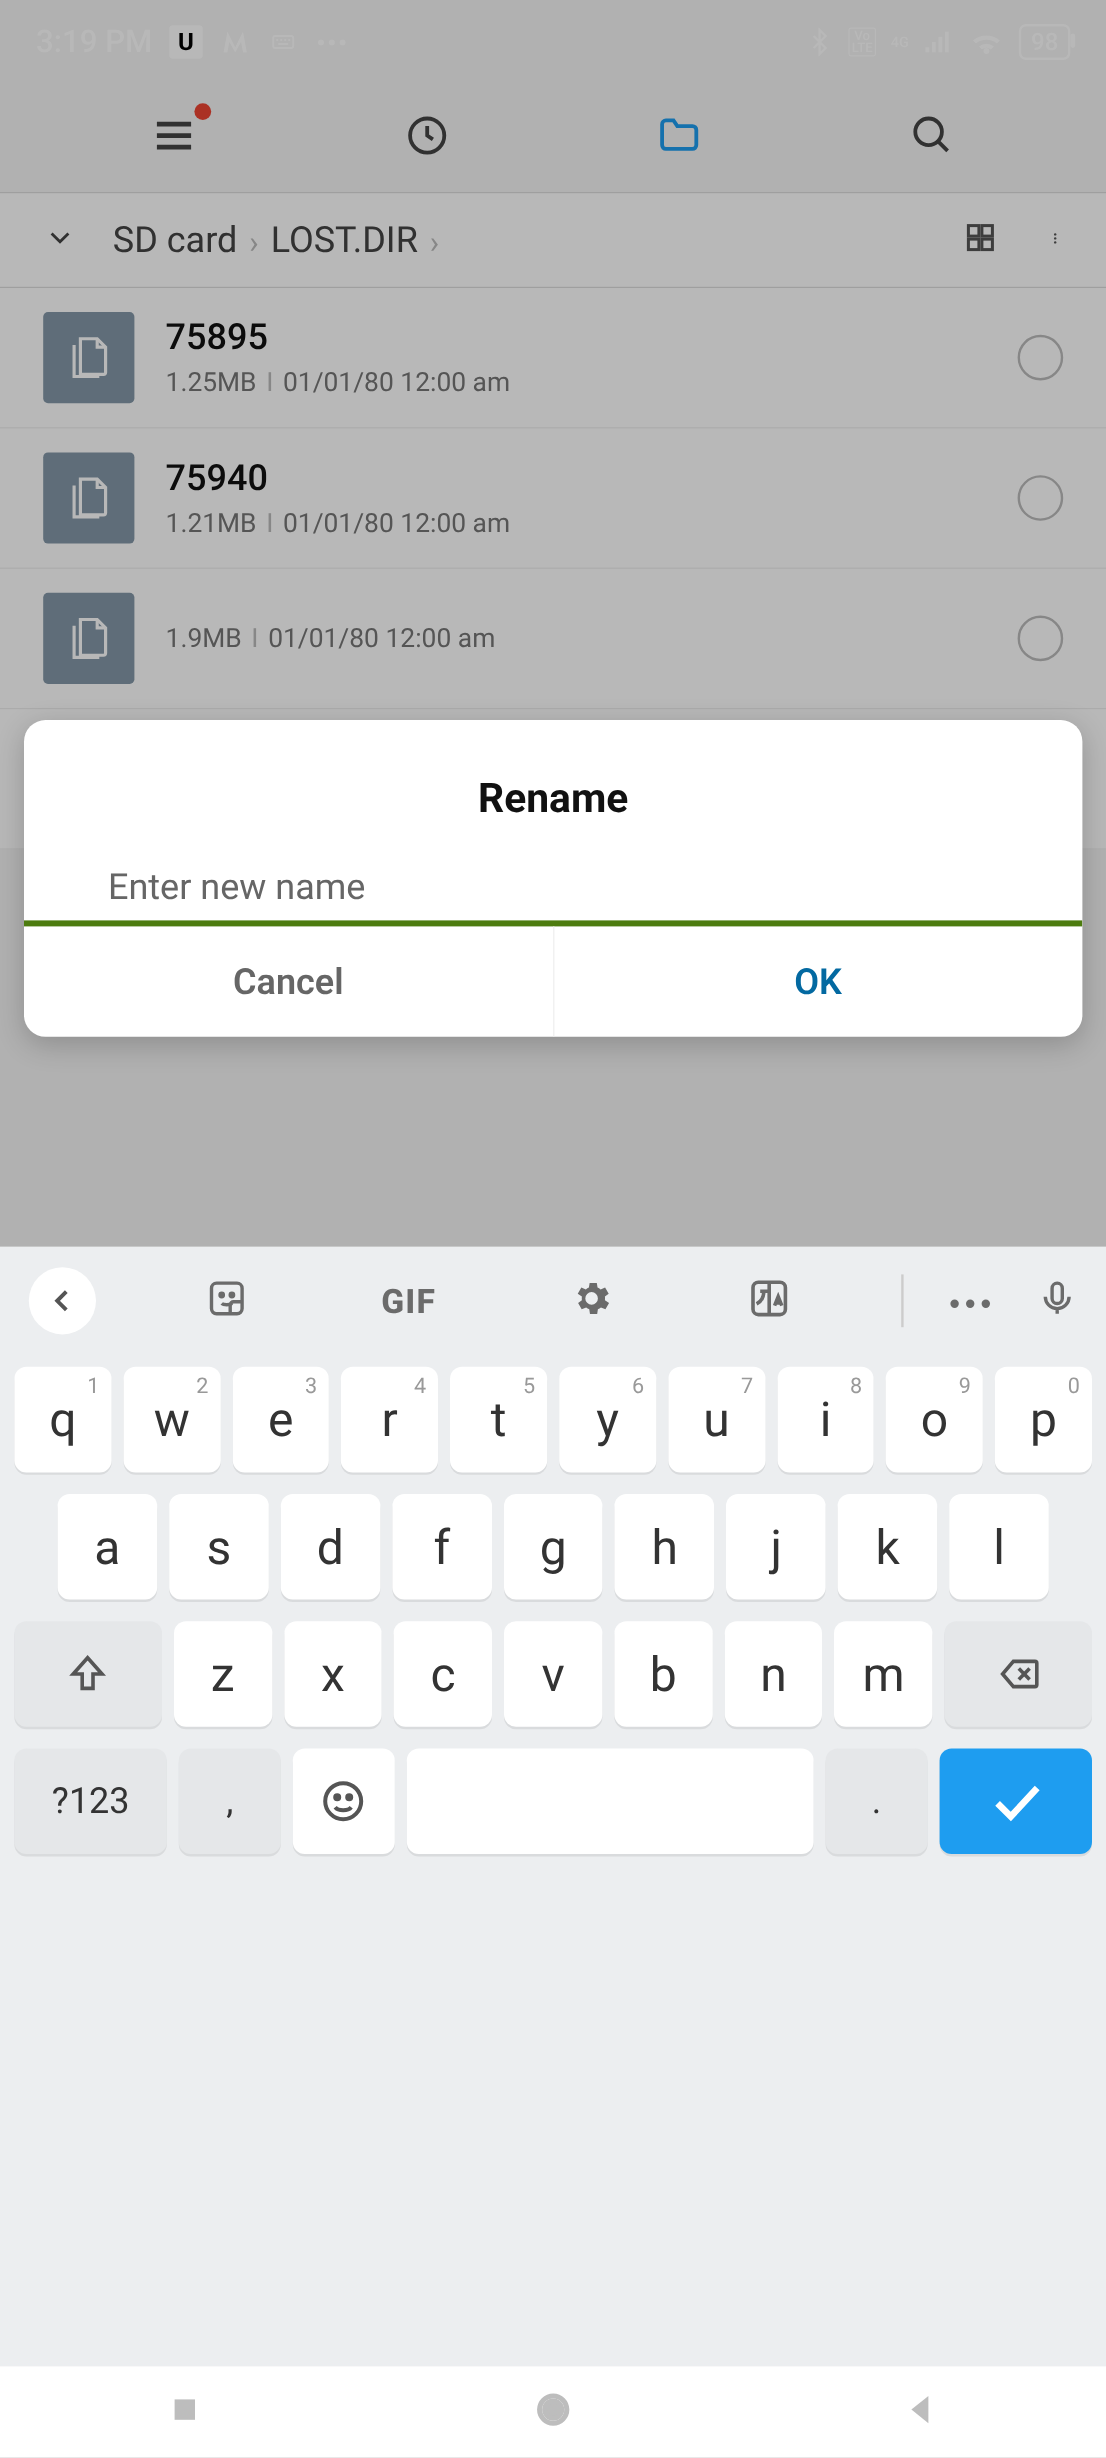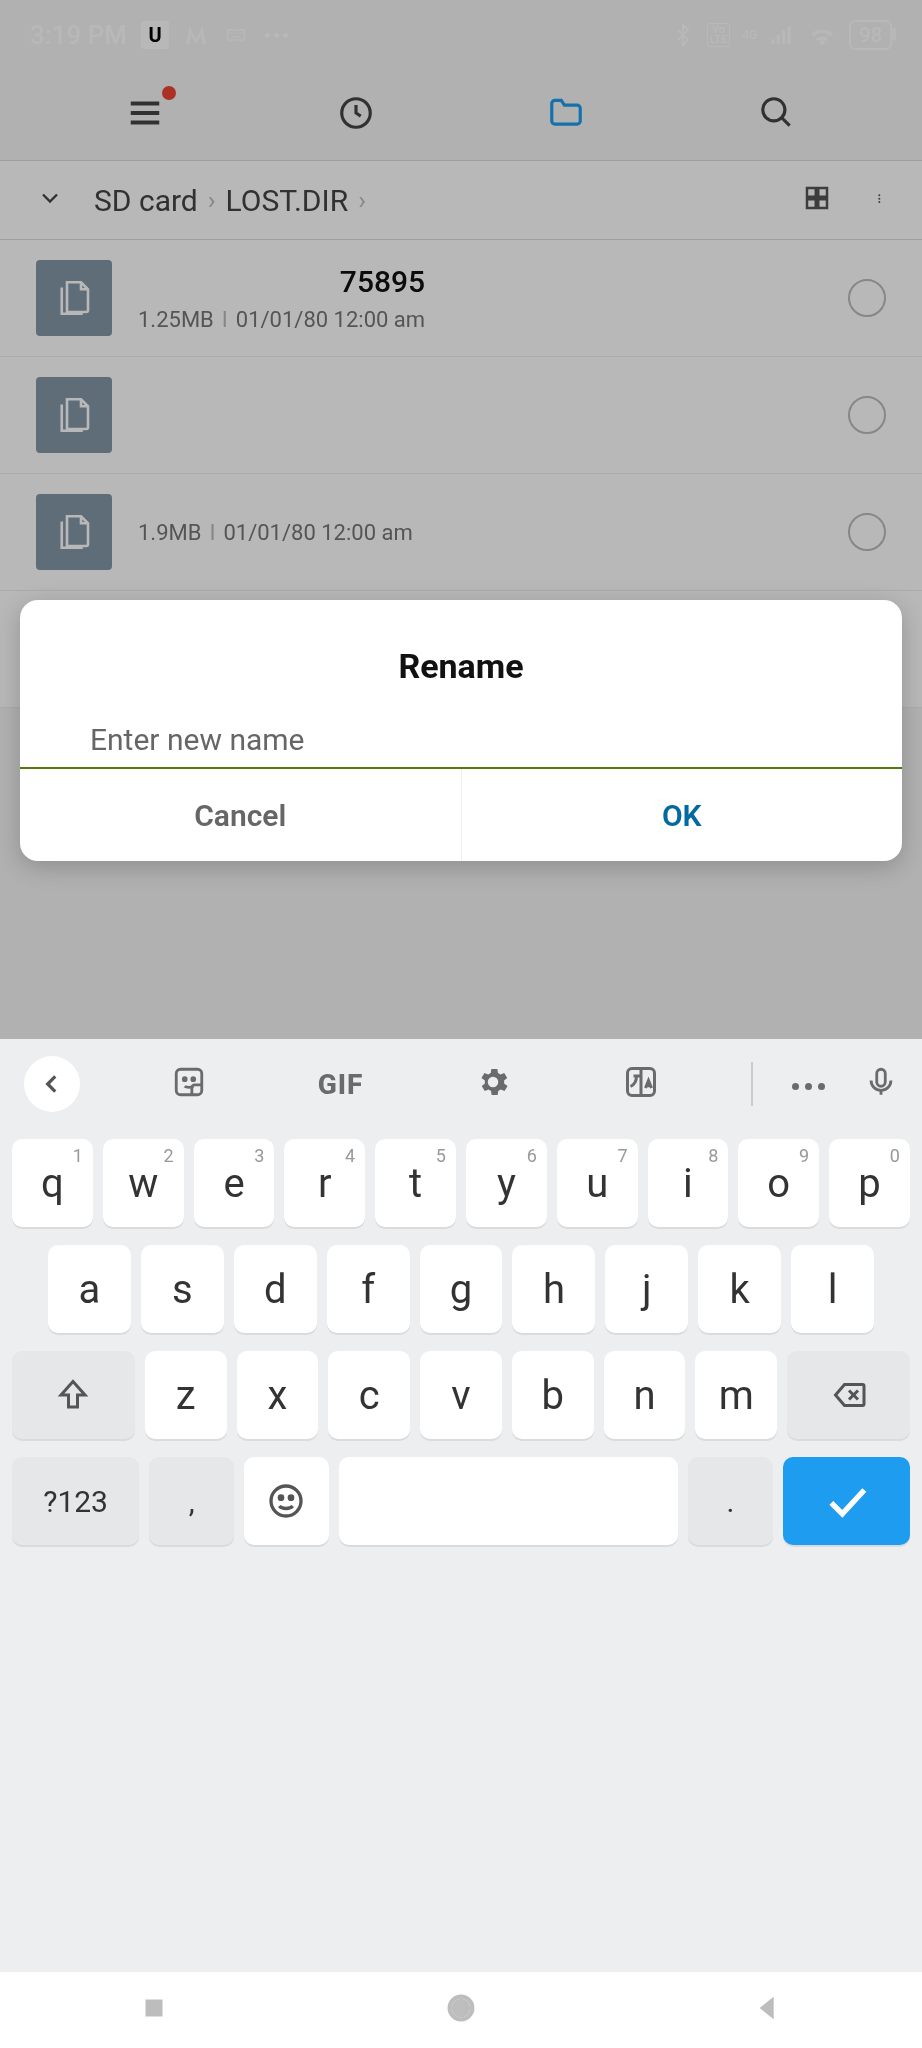--- a/index.html
+++ b/index.html
@@ -22,41 +22,41 @@
 
     
     .toolbar { position: absolute; top: 70px; left: 0; right: 0; height: 90px; display: flex; align-items: center; justify-content: space-around; padding: 0 40px; z-index:2; }
     .toolbar .menu-wrap { position: relative; }
     .toolbar .red-dot { position: absolute; top: -8px; right: -12px; width: 14px; height: 14px; background: #e43; border-radius: 50%; }
     .tb-icon svg { width: 38px; height: 38px; }
 
     
     .crumb-bar { position: absolute; top: 160px; left: 0; right: 0; height: 80px; border-top: 1px solid #ddd; border-bottom: 1px solid #ddd; display: flex; align-items: center; padding: 0 36px; z-index:2; background:#fff; }
     .crumb-bar .chev { margin-right: 30px; }
-    .crumb { font-size: 30px; color: #444; display:flex; align-items:center; gap:10px; }
+    .crumb { font-size: 30px; color: #444; display:flex; align-items:flex-end; gap:10px; }
     .crumb .sep { color: #bbb; font-size:26px; }
     .crumb-right { margin-left: auto; display: flex; align-items: center; gap: 46px; }
 
     
     .file-list { position: absolute; top: 240px; left: 0; right: 0; z-index:2; background:#fff; }
     .file-row { display: flex; align-items: center; padding: 20px 36px 20px 36px; border-bottom: 1px solid #eee; }
     .file-ico { width: 76px; height: 76px; background: #8498a8; border-radius: 4px; display:flex; align-items:center; justify-content:center; margin-right: 26px; flex-shrink:0; }
     .file-ico svg { width: 42px; height: 42px; }
-    .file-meta .name { font-size: 30px; color: #111; font-weight: 500; margin-bottom: 8px; text-align: right; }
+    .file-meta .name { font-size: 30px; color: #111; font-weight: 500; margin-bottom: 8px; }
     .file-meta .sub { font-size: 22px; color: #777; }
     .file-meta .sub .pipe { margin: 0 8px; color:#bbb; }
     .radio { width: 38px; height: 38px; border: 2px solid #bbb; border-radius: 50%; margin-left: auto; }
 
     
     .dialog { position: absolute; left: 20px; right: 20px; top: 600px; background: #fff; border-radius: 18px; z-index: 10; box-shadow: 0 6px 24px rgba(0,0,0,.2); overflow:hidden; }
     .dialog-title { text-align: center; font-size: 34px; font-weight: 700; padding: 46px 0 10px; color:#111; }
     .dialog-label { font-size: 30px; color: #666; padding: 26px 70px 10px; }
     .dialog-input-wrap { padding: 30px 70px 46px; }
     .dialog-input { width: 100%; height: 66px; border: 1px solid #ddd; border-radius: 2px; font-size: 30px; padding: 0 16px; color:#222; }
-    .dialog-btns { display: flex; border-top: 2px solid #4d7c0f; }
+    .dialog-btns { display: flex; border-top: 5px solid #4d7c0f; }
     .dlg-btn { flex: 1; height: 92px; display:flex; align-items:center; justify-content:center; font-size: 30px; font-weight: 600; }
     .dlg-btn.cancel { color: #666; border-right: 1px solid #eee; }
     .dlg-btn.ok { color: #0369a1; }
 
     
     .keyboard { position: absolute; left: 0; right: 0; bottom: 0; top: 1039px; background: #eceef0; z-index: 20; display:flex; flex-direction:column; }
     .kb-top { height: 90px; display: flex; align-items: center; padding: 0 24px; gap: 36px; }
     .kb-top .back-circ { width: 56px; height: 56px; background: #fff; border-radius: 50%; display:flex; align-items:center; justify-content:center; }
     .kb-top-spread { flex:1; display:flex; align-items:center; justify-content:space-around; }
     .kb-top .vdiv { width: 2px; height: 44px; background: #ccc; }
@@ -206,20 +206,24 @@
   </div>
 
   <div class="file-row">
     <div class="file-ico">
         <svg viewBox="0 0 24 24" fill="none" stroke="#fff" stroke-width="1.5">
           <path d="M8 3h8l4 4v12a1 1 0 01-1 1H8z"></path>
           <path d="M5 6v15h12"></path>
           <path d="M16 3v4h4"></path>
         </svg>
       </div>
+    <div class="file-meta">
+      <div class="name">75940</div>
+      <div class="sub"><span>1.21MB</span><span class="pipe">I</span><span>01/01/80 12:00 am</span></div>
+    </div>
     <div class="radio"></div>
   </div>
 
   <div class="file-row">
     <div class="file-ico">
         <svg viewBox="0 0 24 24" fill="none" stroke="#fff" stroke-width="1.5">
           <path d="M8 3h8l4 4v12a1 1 0 01-1 1H8z"></path>
           <path d="M5 6v15h12"></path>
           <path d="M16 3v4h4"></path>
         </svg>

